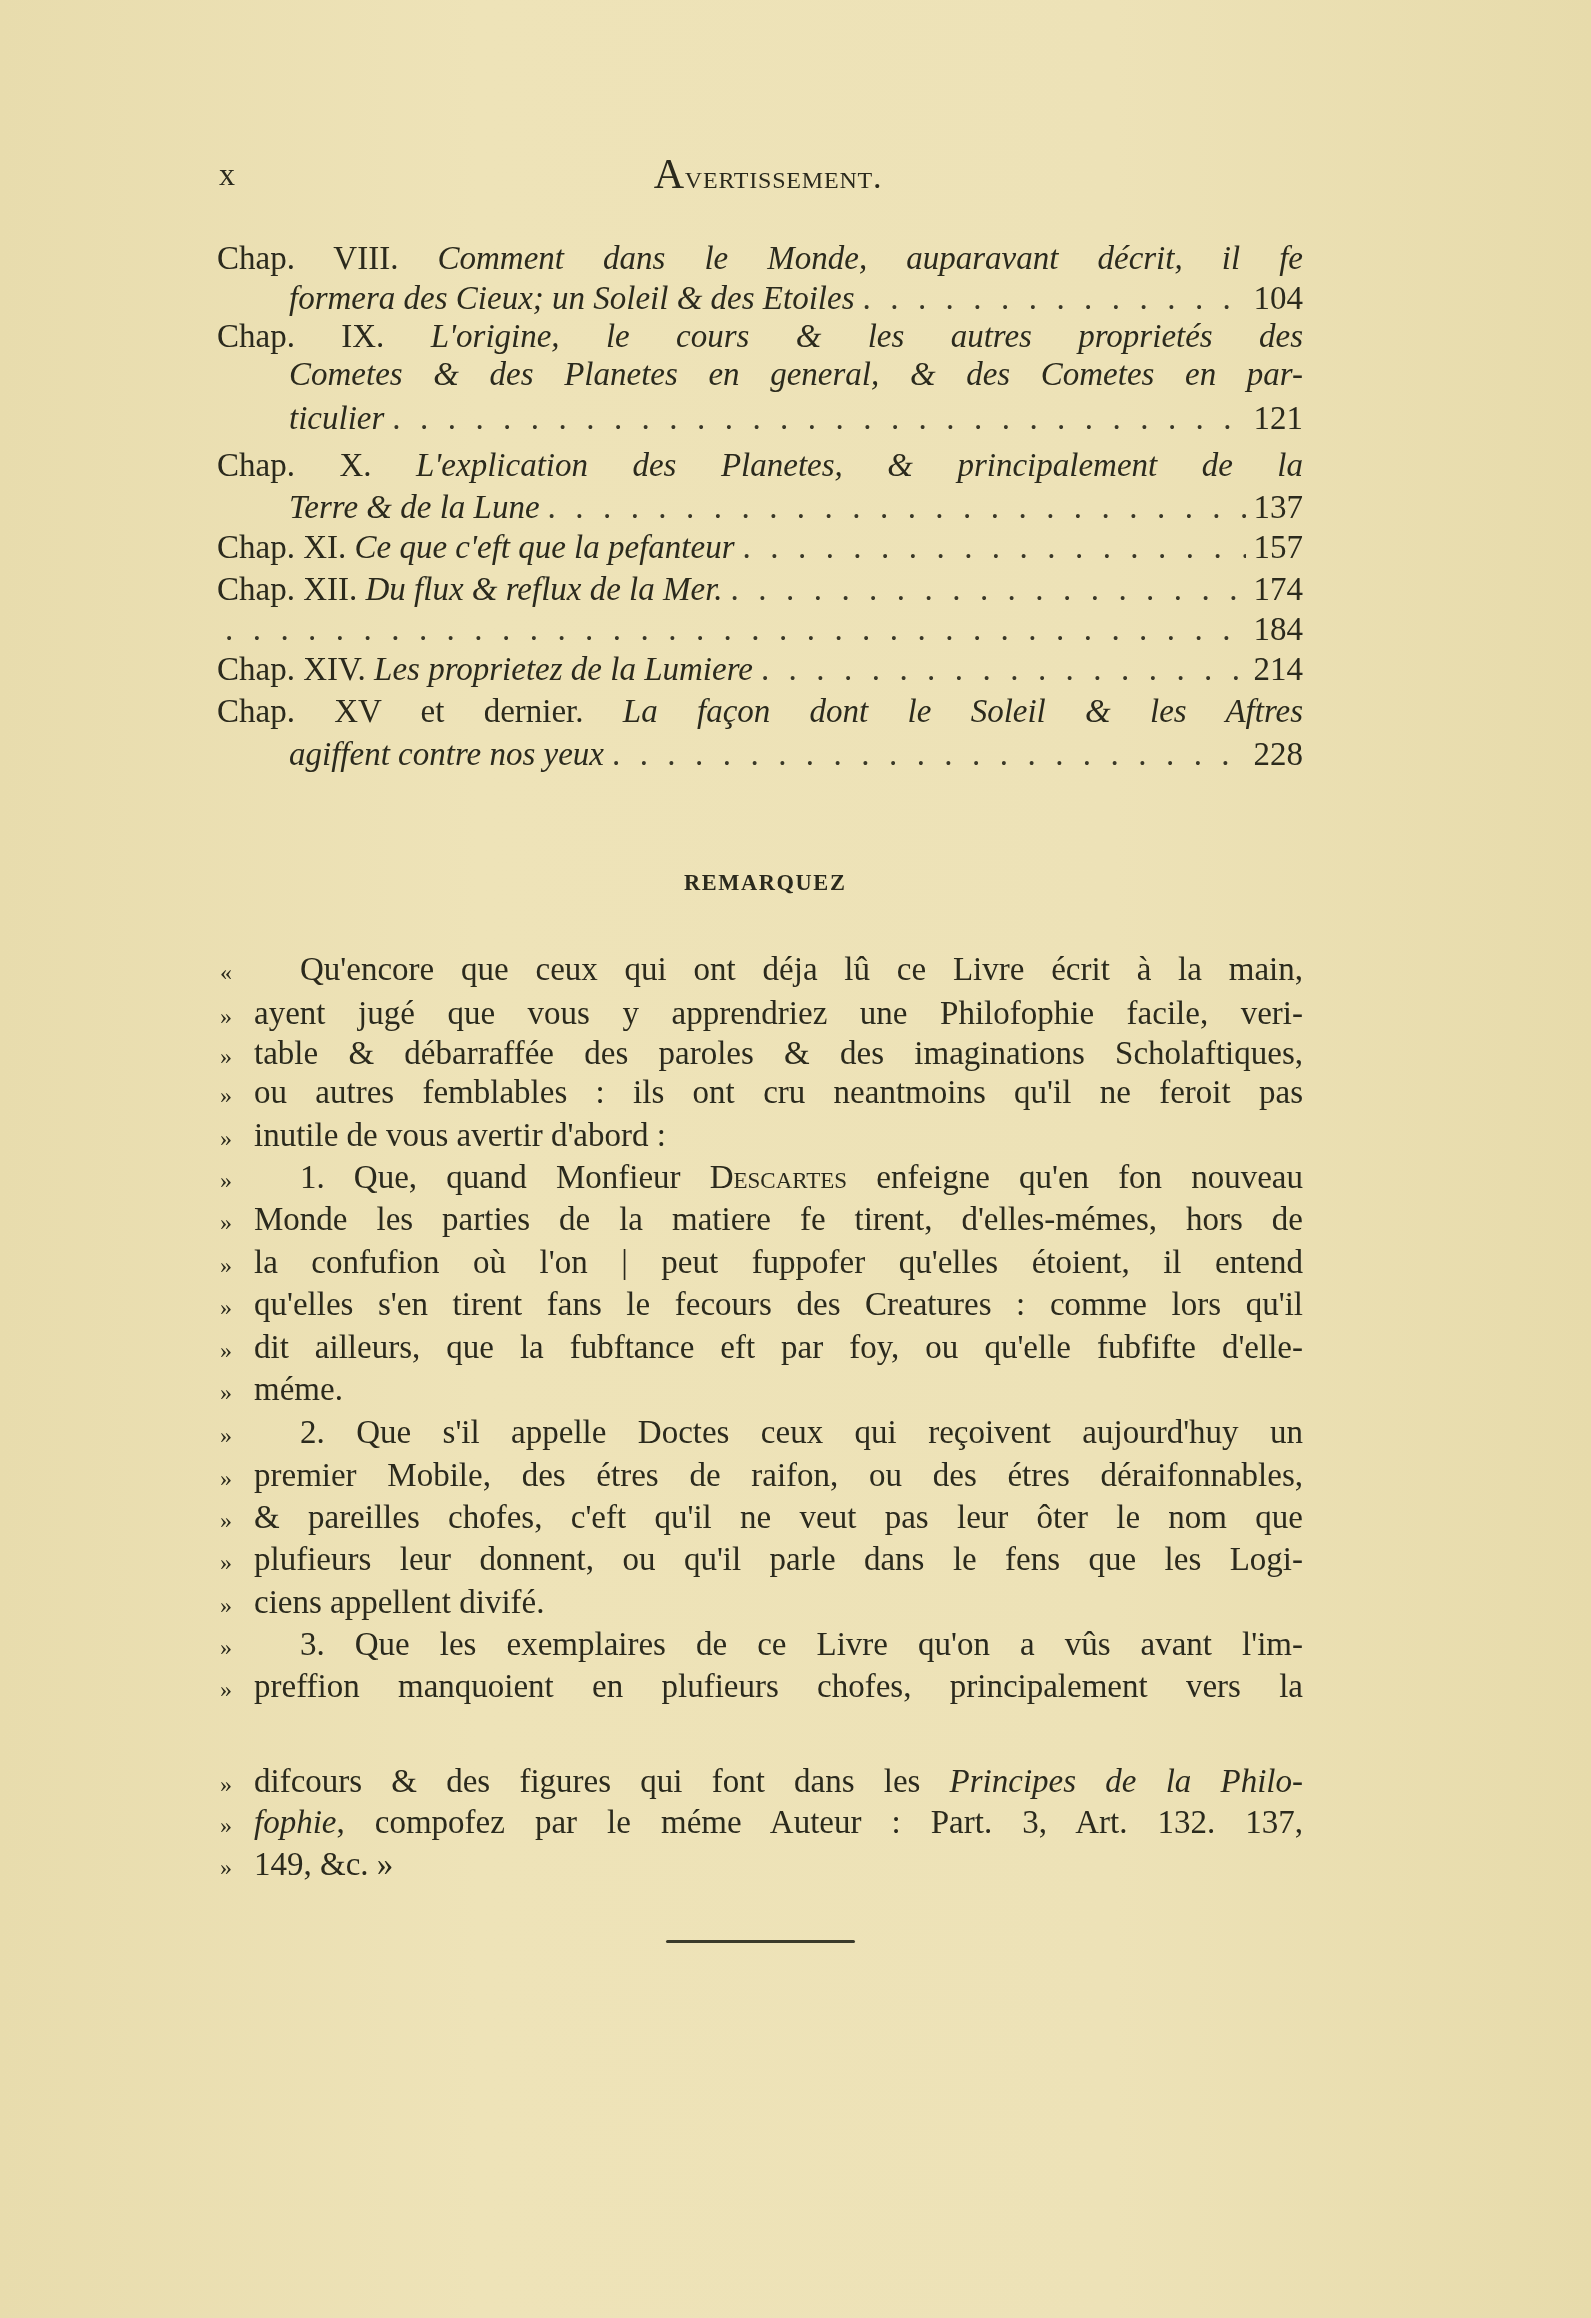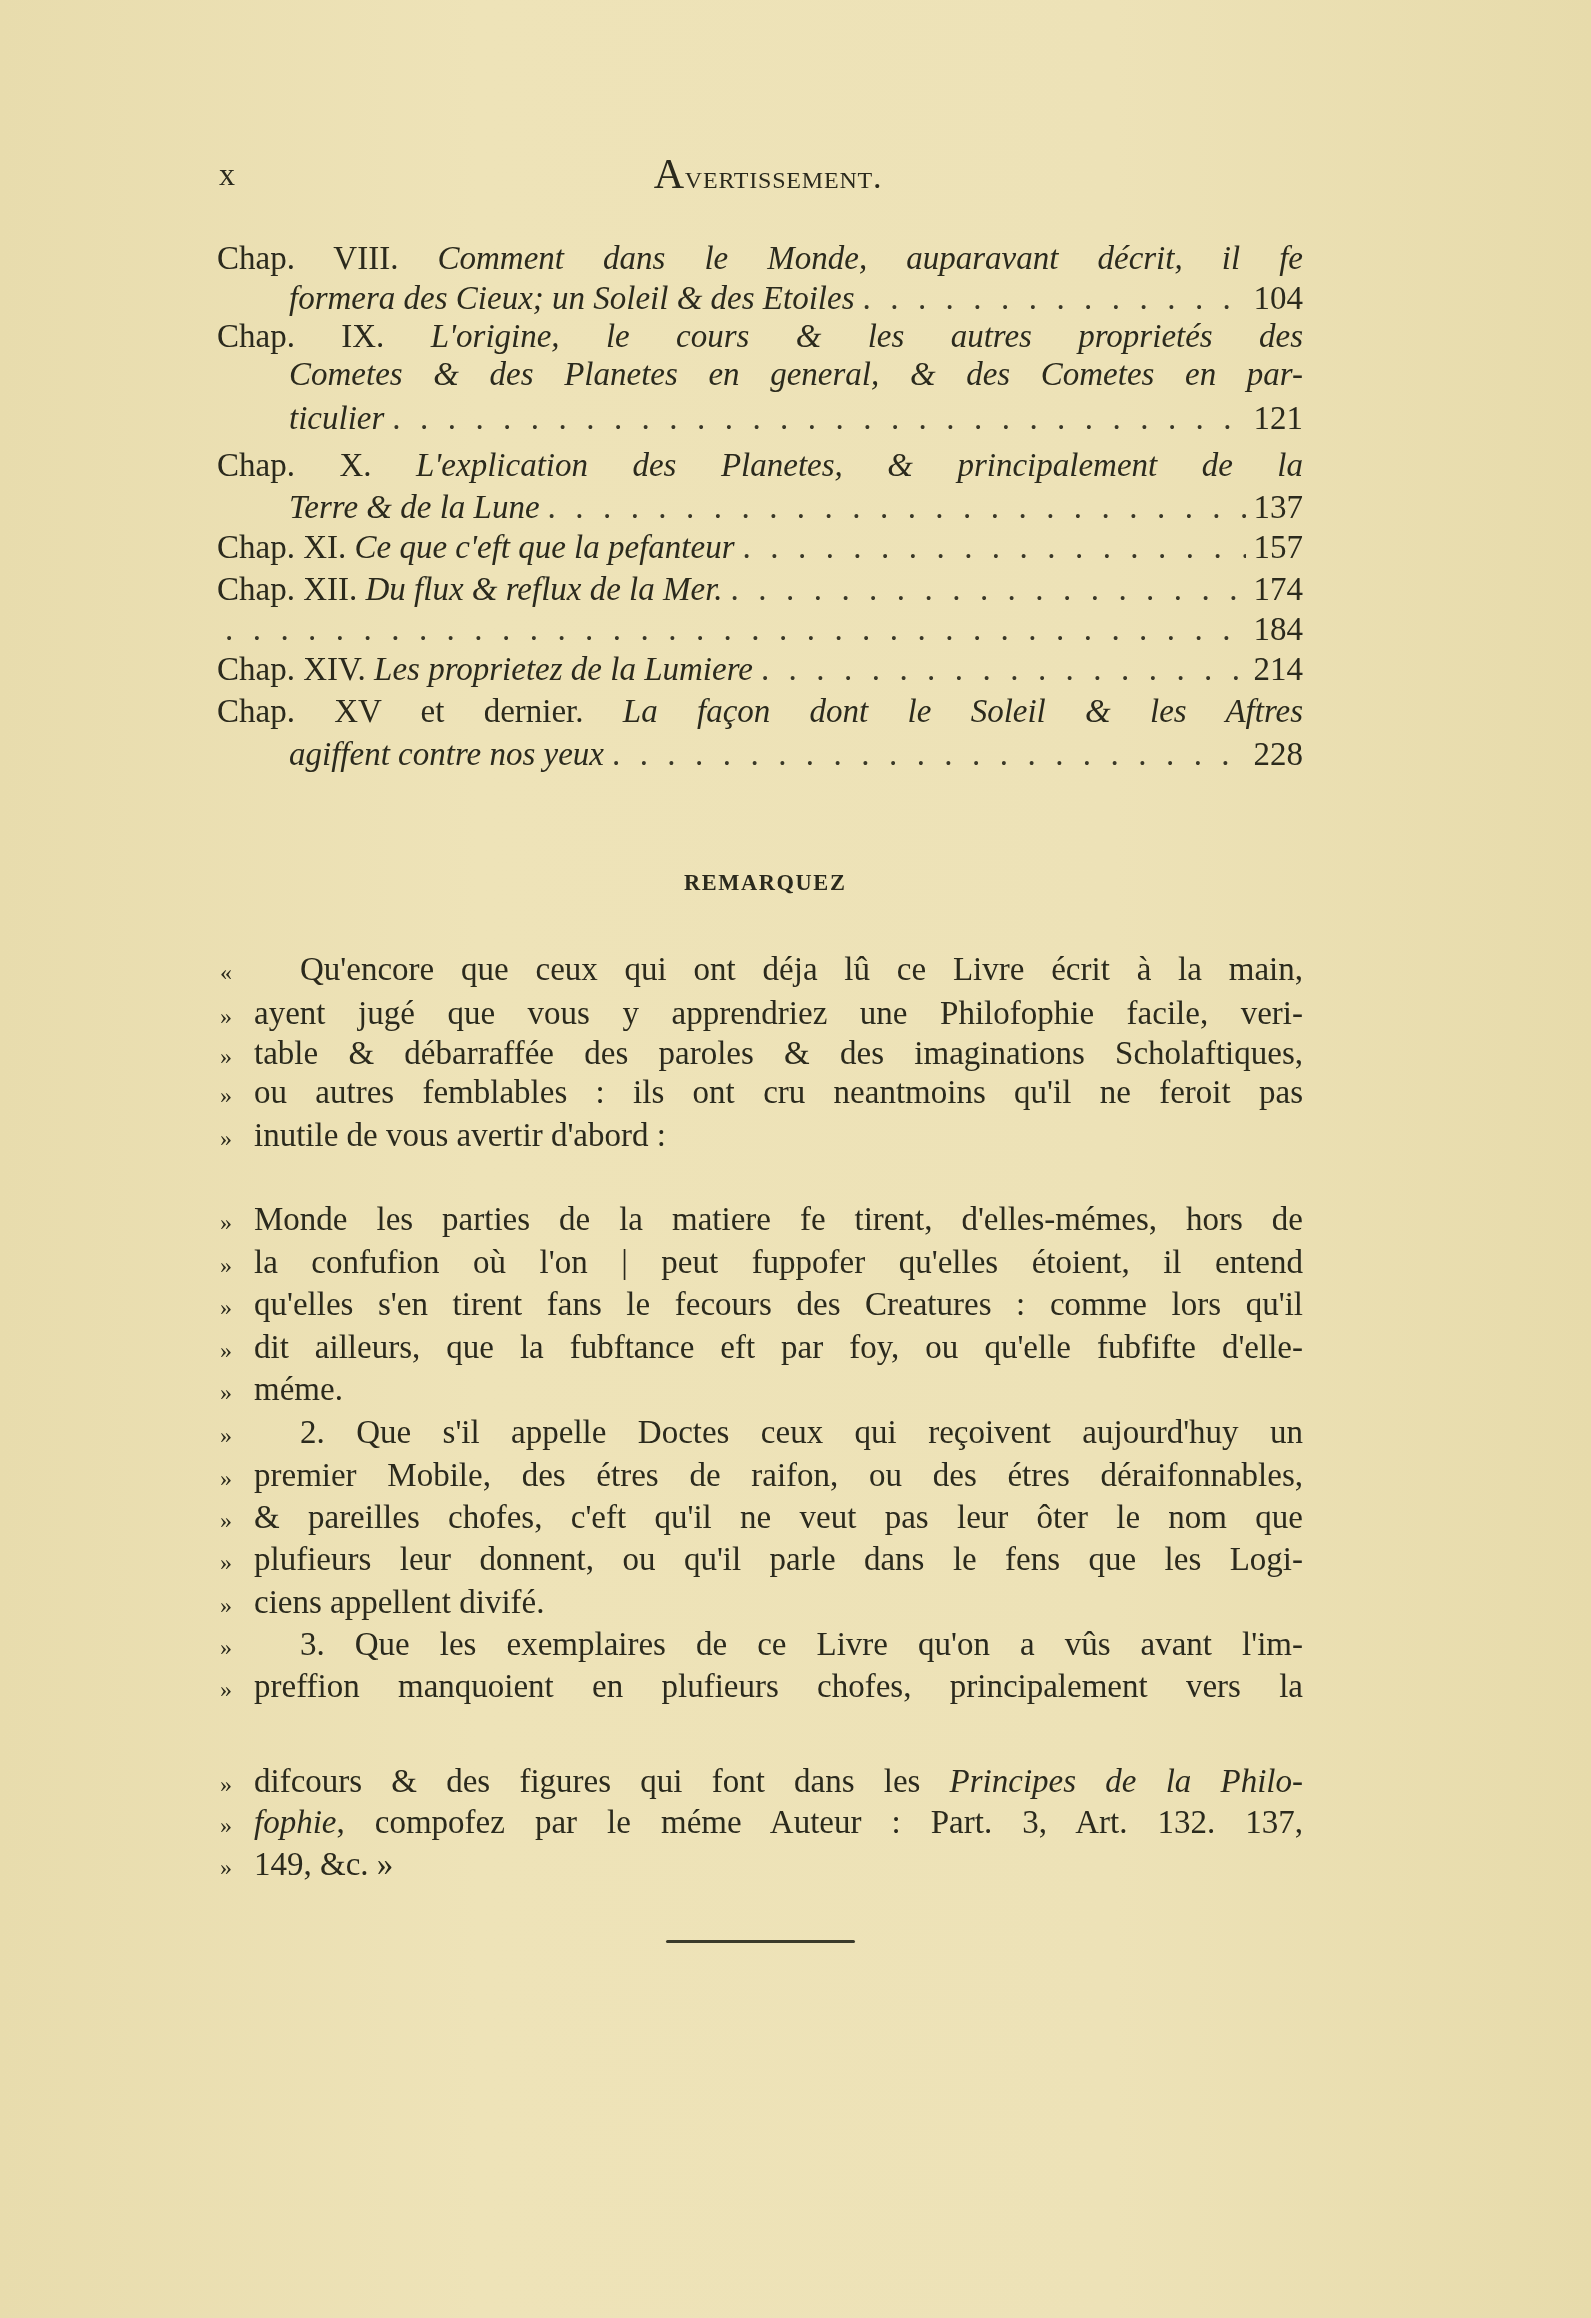--- a/index.html
+++ b/index.html
@@ -85,20 +85,21 @@
       <span class="pg">228</span>
     </div>
 
   <div class="sec">REMARQUEZ</div>
 
   <div class="ln body just" style="top:952px"><span class="qi">«</span><span>Qu'encore que ceux qui ont déja lû ce Livre écrit à la main,</span></div>
   <div class="ln body just" style="top:996px"><span class="q">»</span><span>ayent jugé que vous y apprendriez une Philofophie facile, veri-</span></div>
   <div class="ln body just" style="top:1075px"><span class="q">»</span><span>ou autres femblables : ils ont cru neantmoins qu'il ne feroit pas</span></div>
   <div class="ln body just" style="top:1036px"><span class="q">»</span><span>table &amp; débarraffée des paroles &amp; des imaginations Scholaftiques,</span></div>
   <div class="ln body" style="top:1118px"><span class="q">»</span><span>inutile de vous avertir d'abord :</span></div>
+  <div class="ln body just" style="top:1160px"><span class="qi">»</span><span>1. Que, quand Monfieur</span> <span class="sc">Descartes</span><span> enfeigne qu'en fon nouveau</span></div>
   <div class="ln body just" style="top:1202px"><span class="q">»</span><span>Monde les parties de la matiere fe tirent, d'elles-mémes, hors de</span></div>
   <div class="ln body just" style="top:1245px"><span class="q">»</span><span>la confufion où l'on | peut fuppofer qu'elles étoient, il entend</span></div>
   <div class="ln body just" style="top:1287px"><span class="q">»</span><span>qu'elles s'en tirent fans le fecours des Creatures : comme lors qu'il</span></div>
   <div class="ln body just" style="top:1330px"><span class="q">»</span><span>dit ailleurs, que la fubftance eft par foy, ou qu'elle fubfifte d'elle-</span></div>
   <div class="ln body" style="top:1372px"><span class="q">»</span><span>méme.</span></div>
   <div class="ln body just" style="top:1415px"><span class="qi">»</span><span>2. Que s'il appelle Doctes ceux qui reçoivent aujourd'huy un</span></div>
   <div class="ln body just" style="top:1458px"><span class="q">»</span><span>premier Mobile, des étres de raifon, ou des étres déraifonnables,</span></div>
   <div class="ln body just" style="top:1500px"><span class="q">»</span><span>&amp; pareilles chofes, c'eft qu'il ne veut pas leur ôter le nom que</span></div>
   <div class="ln body just" style="top:1542px"><span class="q">»</span><span>plufieurs leur donnent, ou qu'il parle dans le fens que les Logi-</span></div>
   <div class="ln body" style="top:1585px"><span class="q">»</span><span>ciens appellent divifé.</span></div>

